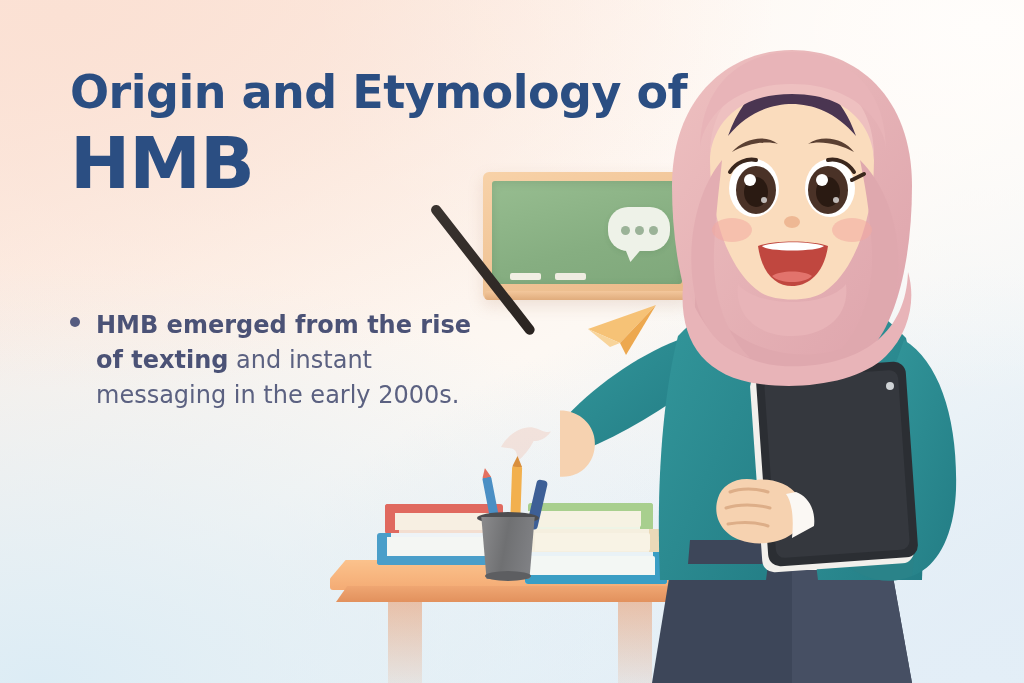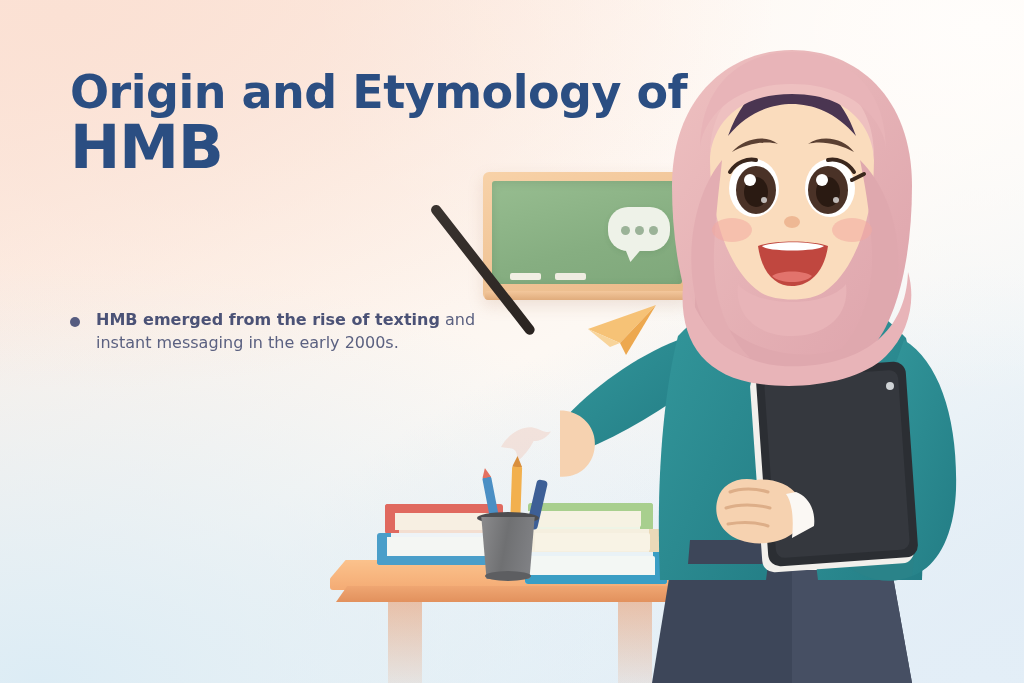--- a/index.html
+++ b/index.html
@@ -101,31 +101,31 @@
 
   
   .title-wrap{position:absolute;left:70px;top:68px;width:560px;}
   .title-line1{
     font-family:"DejaVu Sans", sans-serif;
     font-size:46px;font-weight:700;letter-spacing:-.5px;
     color:#2b4e82;line-height:1.06;white-space:nowrap;
   }
   .title-line2{
     font-family:"DejaVu Sans", sans-serif;
-    font-size:60px;font-weight:700;letter-spacing:-1px;
-    color:#2b4e82;line-height:1.0;margin-top:0;
+    font-size:72px;font-weight:700;letter-spacing:-1px;
+    color:#2b4e82;line-height:1.0;margin-top:10px;
   }
   .bullets{position:absolute;left:62px;top:308px;width:440px;}
   .bullet{position:relative;padding-left:34px;margin-bottom:26px;}
   .bullet .dot{
     position:absolute;left:8px;top:9px;width:10px;height:10px;border-radius:50%;
     background:#565c80;
   }
   .bullet p{
-    margin:0;font-size:16px;line-height:1.45;color:#5b6181;
+    margin:0;font-size:24px;line-height:1.45;color:#5b6181;
     font-family:"DejaVu Sans", sans-serif;
   }
   .bullet .lead{font-weight:700;color:#4b5276;}
 </style>
 </head>
 <body>
 
 <div id="poster">
 
   <div class="bird">

